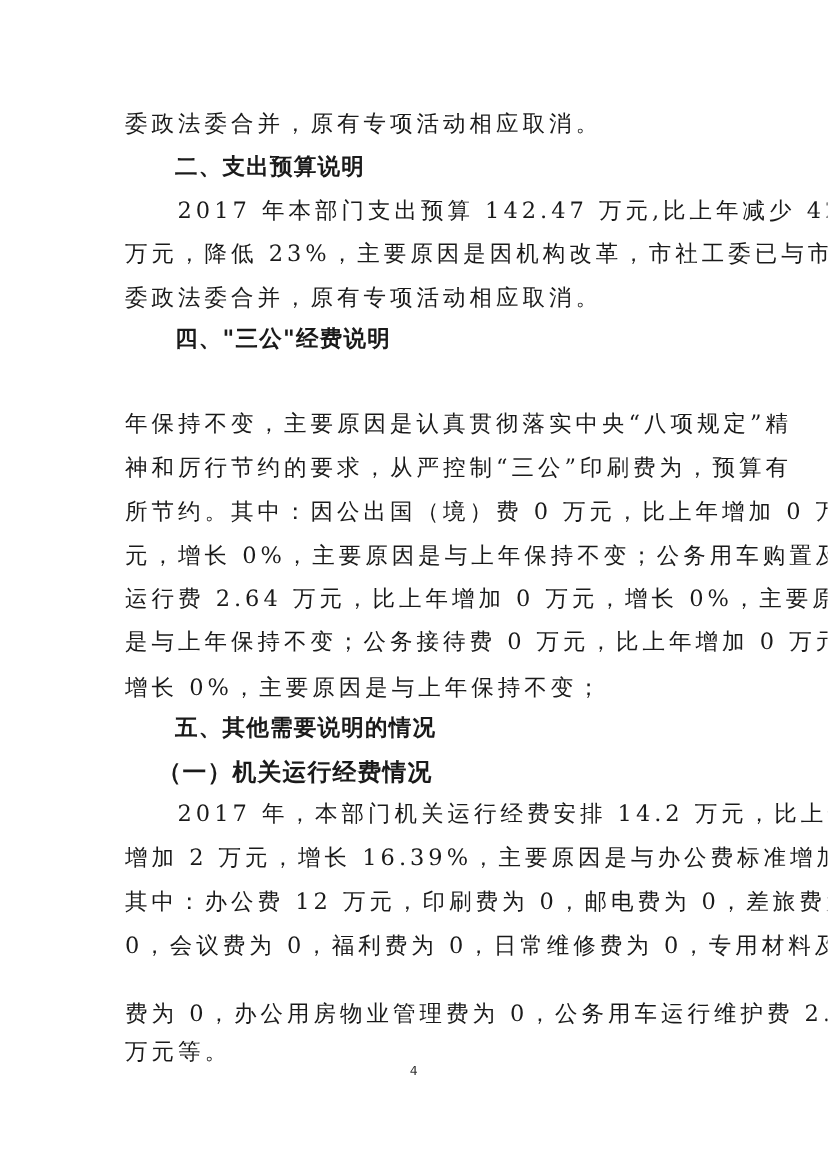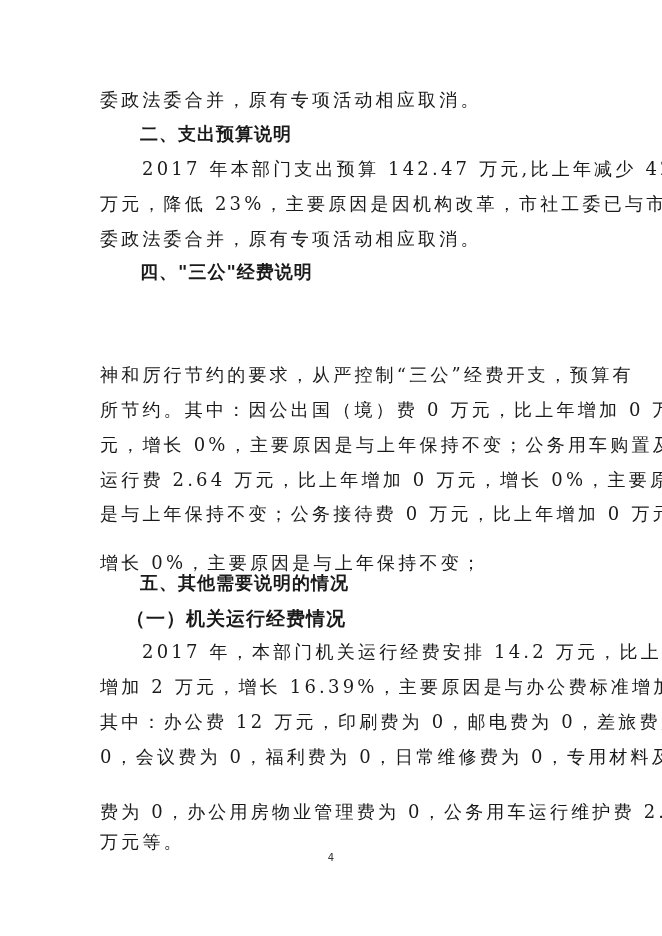--- a/index.html
+++ b/index.html
@@ -73,26 +73,27 @@
   <div class="line last" style="top:88px">委政法委合并，原有专项活动相应取消。</div>
 
   <div class="heading" style="top:122px">二、支出预算说明</div>
 
   <div class="line indent" style="top:157px">2017 年本部门支出预算 142.47 万元,比上年减少 42.66</div>
   <div class="line" style="top:192px">万元，降低 23%，主要原因是因机构改革，市社工委已与市</div>
   <div class="line last" style="top:227px">委政法委合并，原有专项活动相应取消。</div>
 
   <div class="heading" style="top:260px">四、"三公"经费说明</div>
 
-  <div class="line" style="top:363px">神和厉行节约的要求，从严控制“三公”经费开支，预算有</div>
+  <div class="line" style="top:328px">年保持不变，主要原因是认真贯彻落实中央“八项规定”精</div>
+  <div class="line" style="top:363px">神和厉行节约的要求，从严控制“三公”印刷费为，预算有</div>
   <div class="line" style="top:398px">所节约。其中：因公出国（境）费 0 万元，比上年增加 0 万</div>
   <div class="line" style="top:433px">元，增长 0%，主要原因是与上年保持不变；公务用车购置及</div>
   <div class="line" style="top:468px">运行费 2.64 万元，比上年增加 0 万元，增长 0%，主要原因</div>
   <div class="line" style="top:502px">是与上年保持不变；公务接待费 0 万元，比上年增加 0 万元，</div>
-  <div class="line last" style="top:551px">增长 0%，主要原因是与上年保持不变；</div>
+  <div class="line last" style="top:539px">增长 0%，主要原因是与上年保持不变；</div>
 
   <div class="heading sub" style="top:606px">（一）机关运行经费情况</div>
 
   <div class="heading" style="top:571px">五、其他需要说明的情况</div>
 
   <div class="line indent" style="top:640px">2017 年，本部门机关运行经费安排 14.2 万元，比上年</div>
   <div class="line" style="top:675px">增加 2 万元，增长 16.39%，主要原因是与办公费标准增加。</div>
   <div class="line" style="top:710px">其中：办公费 12 万元，印刷费为 0，邮电费为 0，差旅费为</div>
   <div class="line" style="top:745px">0，会议费为 0，福利费为 0，日常维修费为 0，专用材料及</div>
   <div class="line" style="top:800px">费为 0，办公用房物业管理费为 0，公务用车运行维护费 2.2</div>

